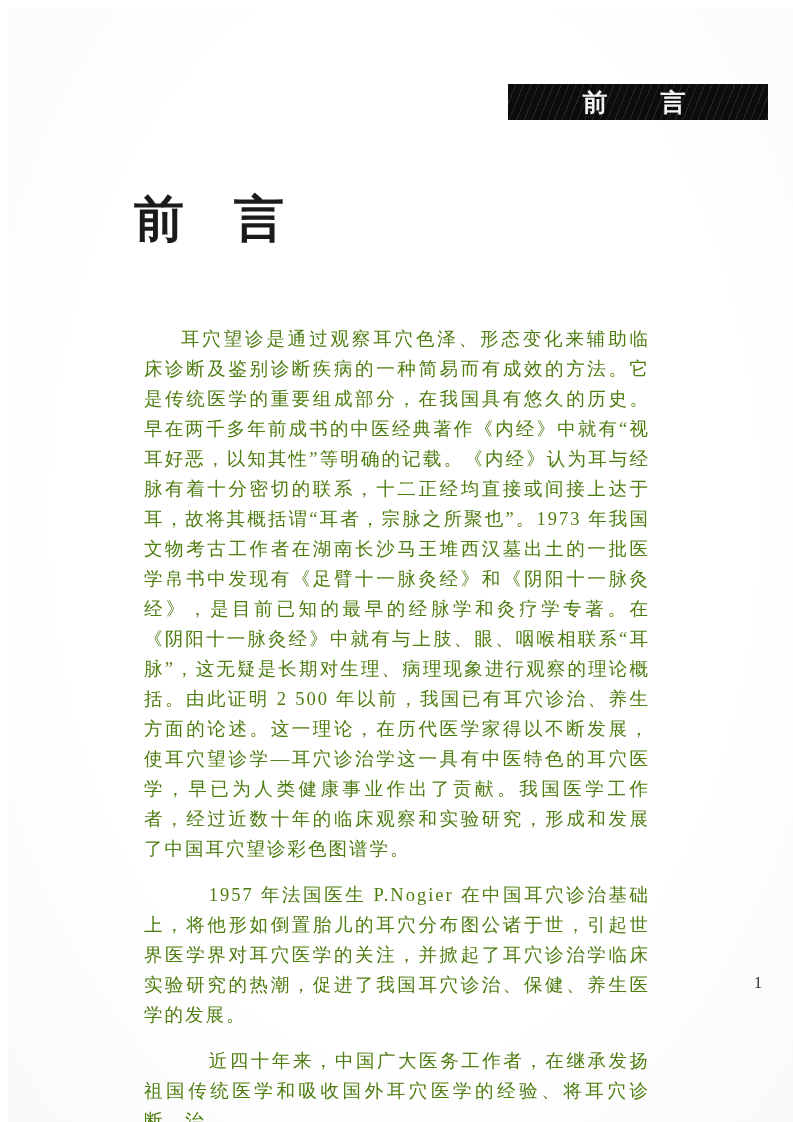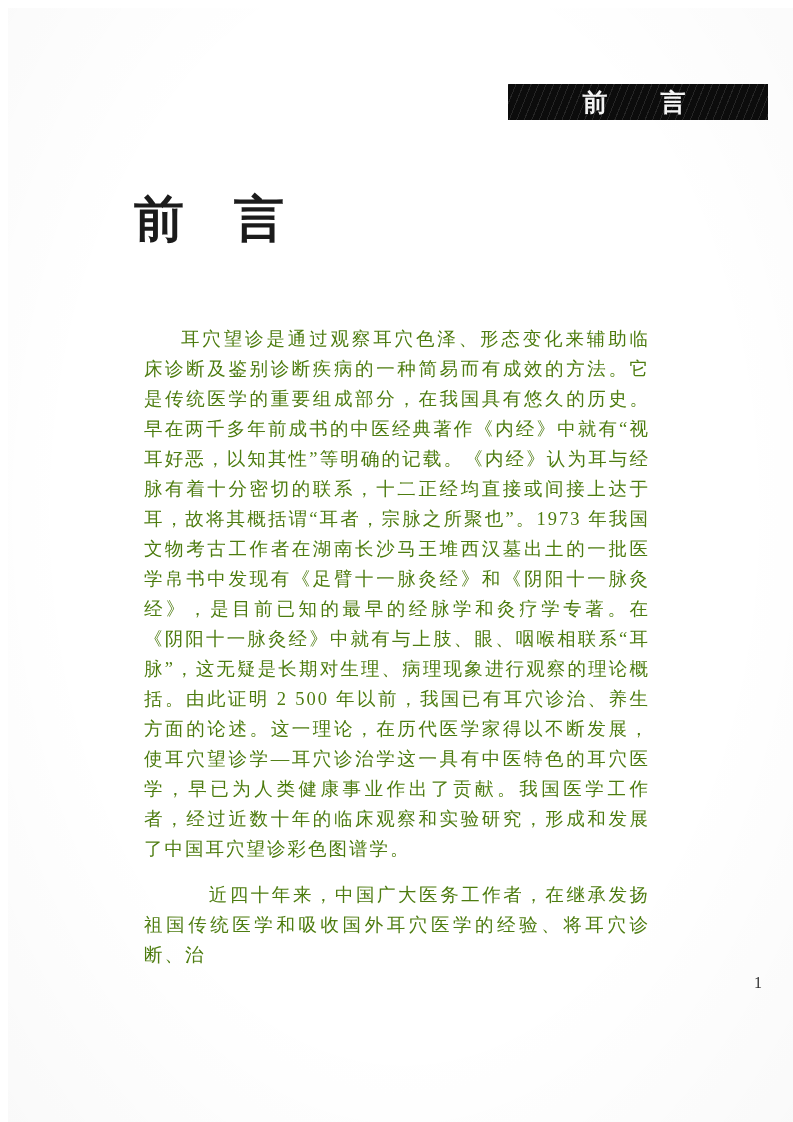--- a/index.html
+++ b/index.html
@@ -96,18 +96,19 @@
 <div class="page">
 
   <div class="header-band">
     <span class="band-text">前　言</span>
   </div>
 
   <h1 class="page-title">前　言</h1>
 
   <div class="body-text">
     <p class="indent-2">耳穴望诊是通过观察耳穴色泽、形态变化来辅助临床诊断及鉴别诊断疾病的一种简易而有成效的方法。它是传统医学的重要组成部分，在我国具有悠久的历史。早在两千多年前成书的中医经典著作《内经》中就有“视耳好恶，以知其性”等明确的记载。《内经》认为耳与经脉有着十分密切的联系，十二正经均直接或间接上达于耳，故将其概括谓“耳者，宗脉之所聚也”。1973 年我国文物考古工作者在湖南长沙马王堆西汉墓出土的一批医学帛书中发现有《足臂十一脉灸经》和《阴阳十一脉灸经》，是目前已知的最早的经脉学和灸疗学专著。在《阴阳十一脉灸经》中就有与上肢、眼、咽喉相联系“耳脉”，这无疑是长期对生理、病理现象进行观察的理论概括。由此证明 2 500 年以前，我国已有耳穴诊治、养生方面的论述。这一理论，在历代医学家得以不断发展，使耳穴望诊学—耳穴诊治学这一具有中医特色的耳穴医学，早已为人类健康事业作出了贡献。我国医学工作者，经过近数十年的临床观察和实验研究，形成和发展了中国耳穴望诊彩色图谱学。</p>
+    <p class="indent-35">1957 年法国医生 P.Nogier 在中国耳穴诊治基础上，将他形如倒置胎儿的耳穴分布图公诸于世，引起世界医学界对耳穴医学的关注，并掀起了耳穴诊治学临床实验研究的热潮，促进了我国耳穴诊治、保健、养生医学的发展。</p>
     <p class="indent-35">近四十年来，中国广大医务工作者，在继承发扬祖国传统医学和吸收国外耳穴医学的经验、将耳穴诊断、治</p>
   </div>
 
   <div class="page-number">1</div>
 
 </div>
 
 </body></html>

